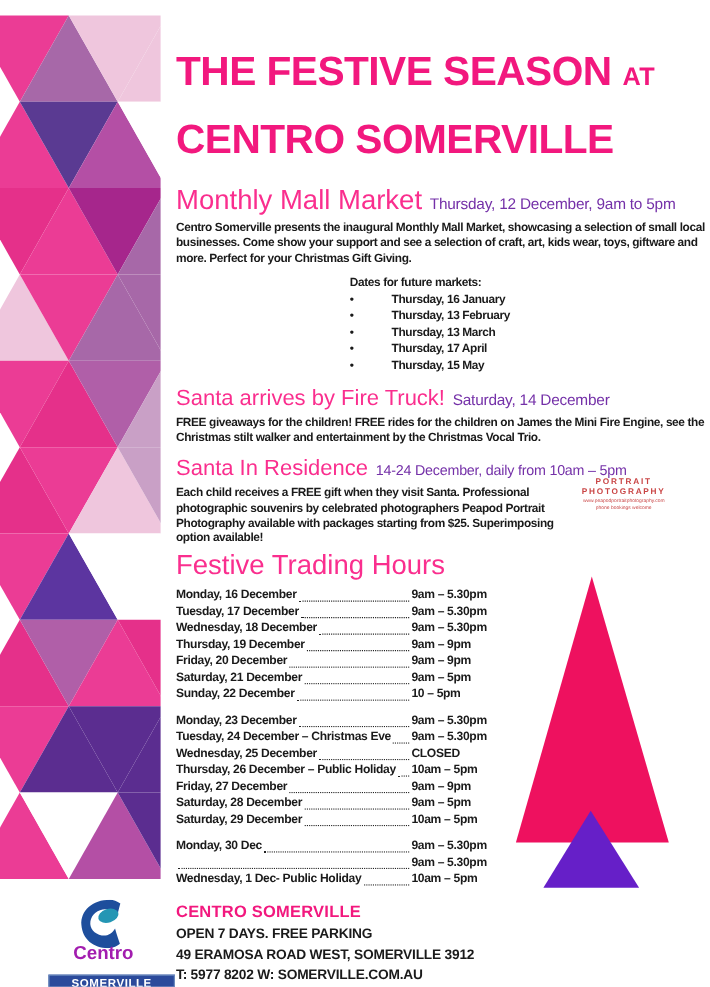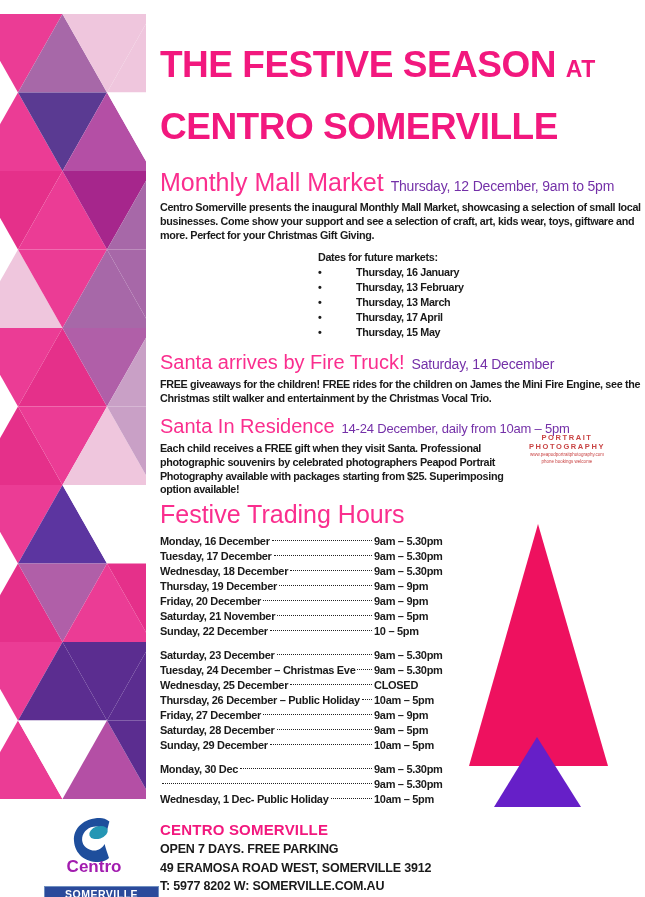--- a/index.html
+++ b/index.html
@@ -44,21 +44,21 @@
 
   
   .peapod{position:absolute;left:506px;top:432px;width:122px;text-align:center;color:var(--peapod-red);}
   .pp-name{font-size:22px;font-weight:700;letter-spacing:2px;line-height:22px;}
   .pp-tag{font-size:7.5px;font-weight:700;letter-spacing:1.6px;margin-top:1px;text-transform:uppercase;}
   .pp-fine{font-size:4.5px;line-height:5.5px;margin-top:1px;}
 
   
   .trading .h-lg{display:block;margin-bottom:5px;}
   .t-block{margin-bottom:9px;}
-  .t-row{display:flex;align-items:center;width:300px;line-height:15px;font-size:11px;font-weight:700;letter-spacing:-0.3px;}
+  .t-row{display:flex;align-items:flex-end;width:300px;line-height:15px;font-size:11px;font-weight:700;letter-spacing:-0.3px;}
   .t-label{white-space:nowrap;}
   .leader{flex:1;border-bottom:1.6px dotted #222222;margin:0 2px 2.5px;min-width:6px;}
   .t-time{width:86px;white-space:nowrap;flex-shrink:0;}
 
   
   footer{position:absolute;left:0;top:818px;width:645px;height:79px;}
   .logo{position:absolute;left:44px;top:0;width:100px;text-align:center;}
   .logo svg{display:block;margin:0 auto;}
   .logo-word{font-size:17px;font-weight:700;color:#a21caf;line-height:15px;margin-top:-3px;}
   .logo-sub{display:inline-block;background:var(--logo-box-blue);color:#ffffff;font-size:10.5px;font-weight:700;
@@ -200,33 +200,33 @@
             <span class="t-label">Thursday, 19 December</span>
             <span class="leader"></span>
             <span class="t-time">9am – 9pm</span>
           </div>
           <div class="t-row">
             <span class="t-label">Friday, 20 December</span>
             <span class="leader"></span>
             <span class="t-time">9am – 9pm</span>
           </div>
           <div class="t-row">
-            <span class="t-label">Saturday, 21 November</span>
+            <span class="t-label">Saturday, 21 December</span>
             <span class="leader"></span>
             <span class="t-time">9am – 5pm</span>
           </div>
           <div class="t-row">
             <span class="t-label">Sunday, 22 December</span>
             <span class="leader"></span>
             <span class="t-time">10 – 5pm</span>
           </div>
         </div>
         <div class="t-block">
           <div class="t-row">
-            <span class="t-label">Saturday, 23 December</span>
+            <span class="t-label">Monday, 23 December</span>
             <span class="leader"></span>
             <span class="t-time">9am – 5.30pm</span>
           </div>
           <div class="t-row">
             <span class="t-label">Tuesday, 24 December – Christmas Eve</span>
             <span class="leader"></span>
             <span class="t-time">9am – 5.30pm</span>
           </div>
           <div class="t-row">
             <span class="t-label">Wednesday, 25 December</span>
@@ -242,21 +242,21 @@
             <span class="t-label">Friday, 27 December</span>
             <span class="leader"></span>
             <span class="t-time">9am – 9pm</span>
           </div>
           <div class="t-row">
             <span class="t-label">Saturday, 28 December</span>
             <span class="leader"></span>
             <span class="t-time">9am – 5pm</span>
           </div>
           <div class="t-row">
-            <span class="t-label">Sunday, 29 December</span>
+            <span class="t-label">Saturday, 29 December</span>
             <span class="leader"></span>
             <span class="t-time">10am – 5pm</span>
           </div>
         </div>
         <div class="t-block">
           <div class="t-row">
             <span class="t-label">Monday, 30 Dec</span>
             <span class="leader"></span>
             <span class="t-time">9am – 5.30pm</span>
           </div>

